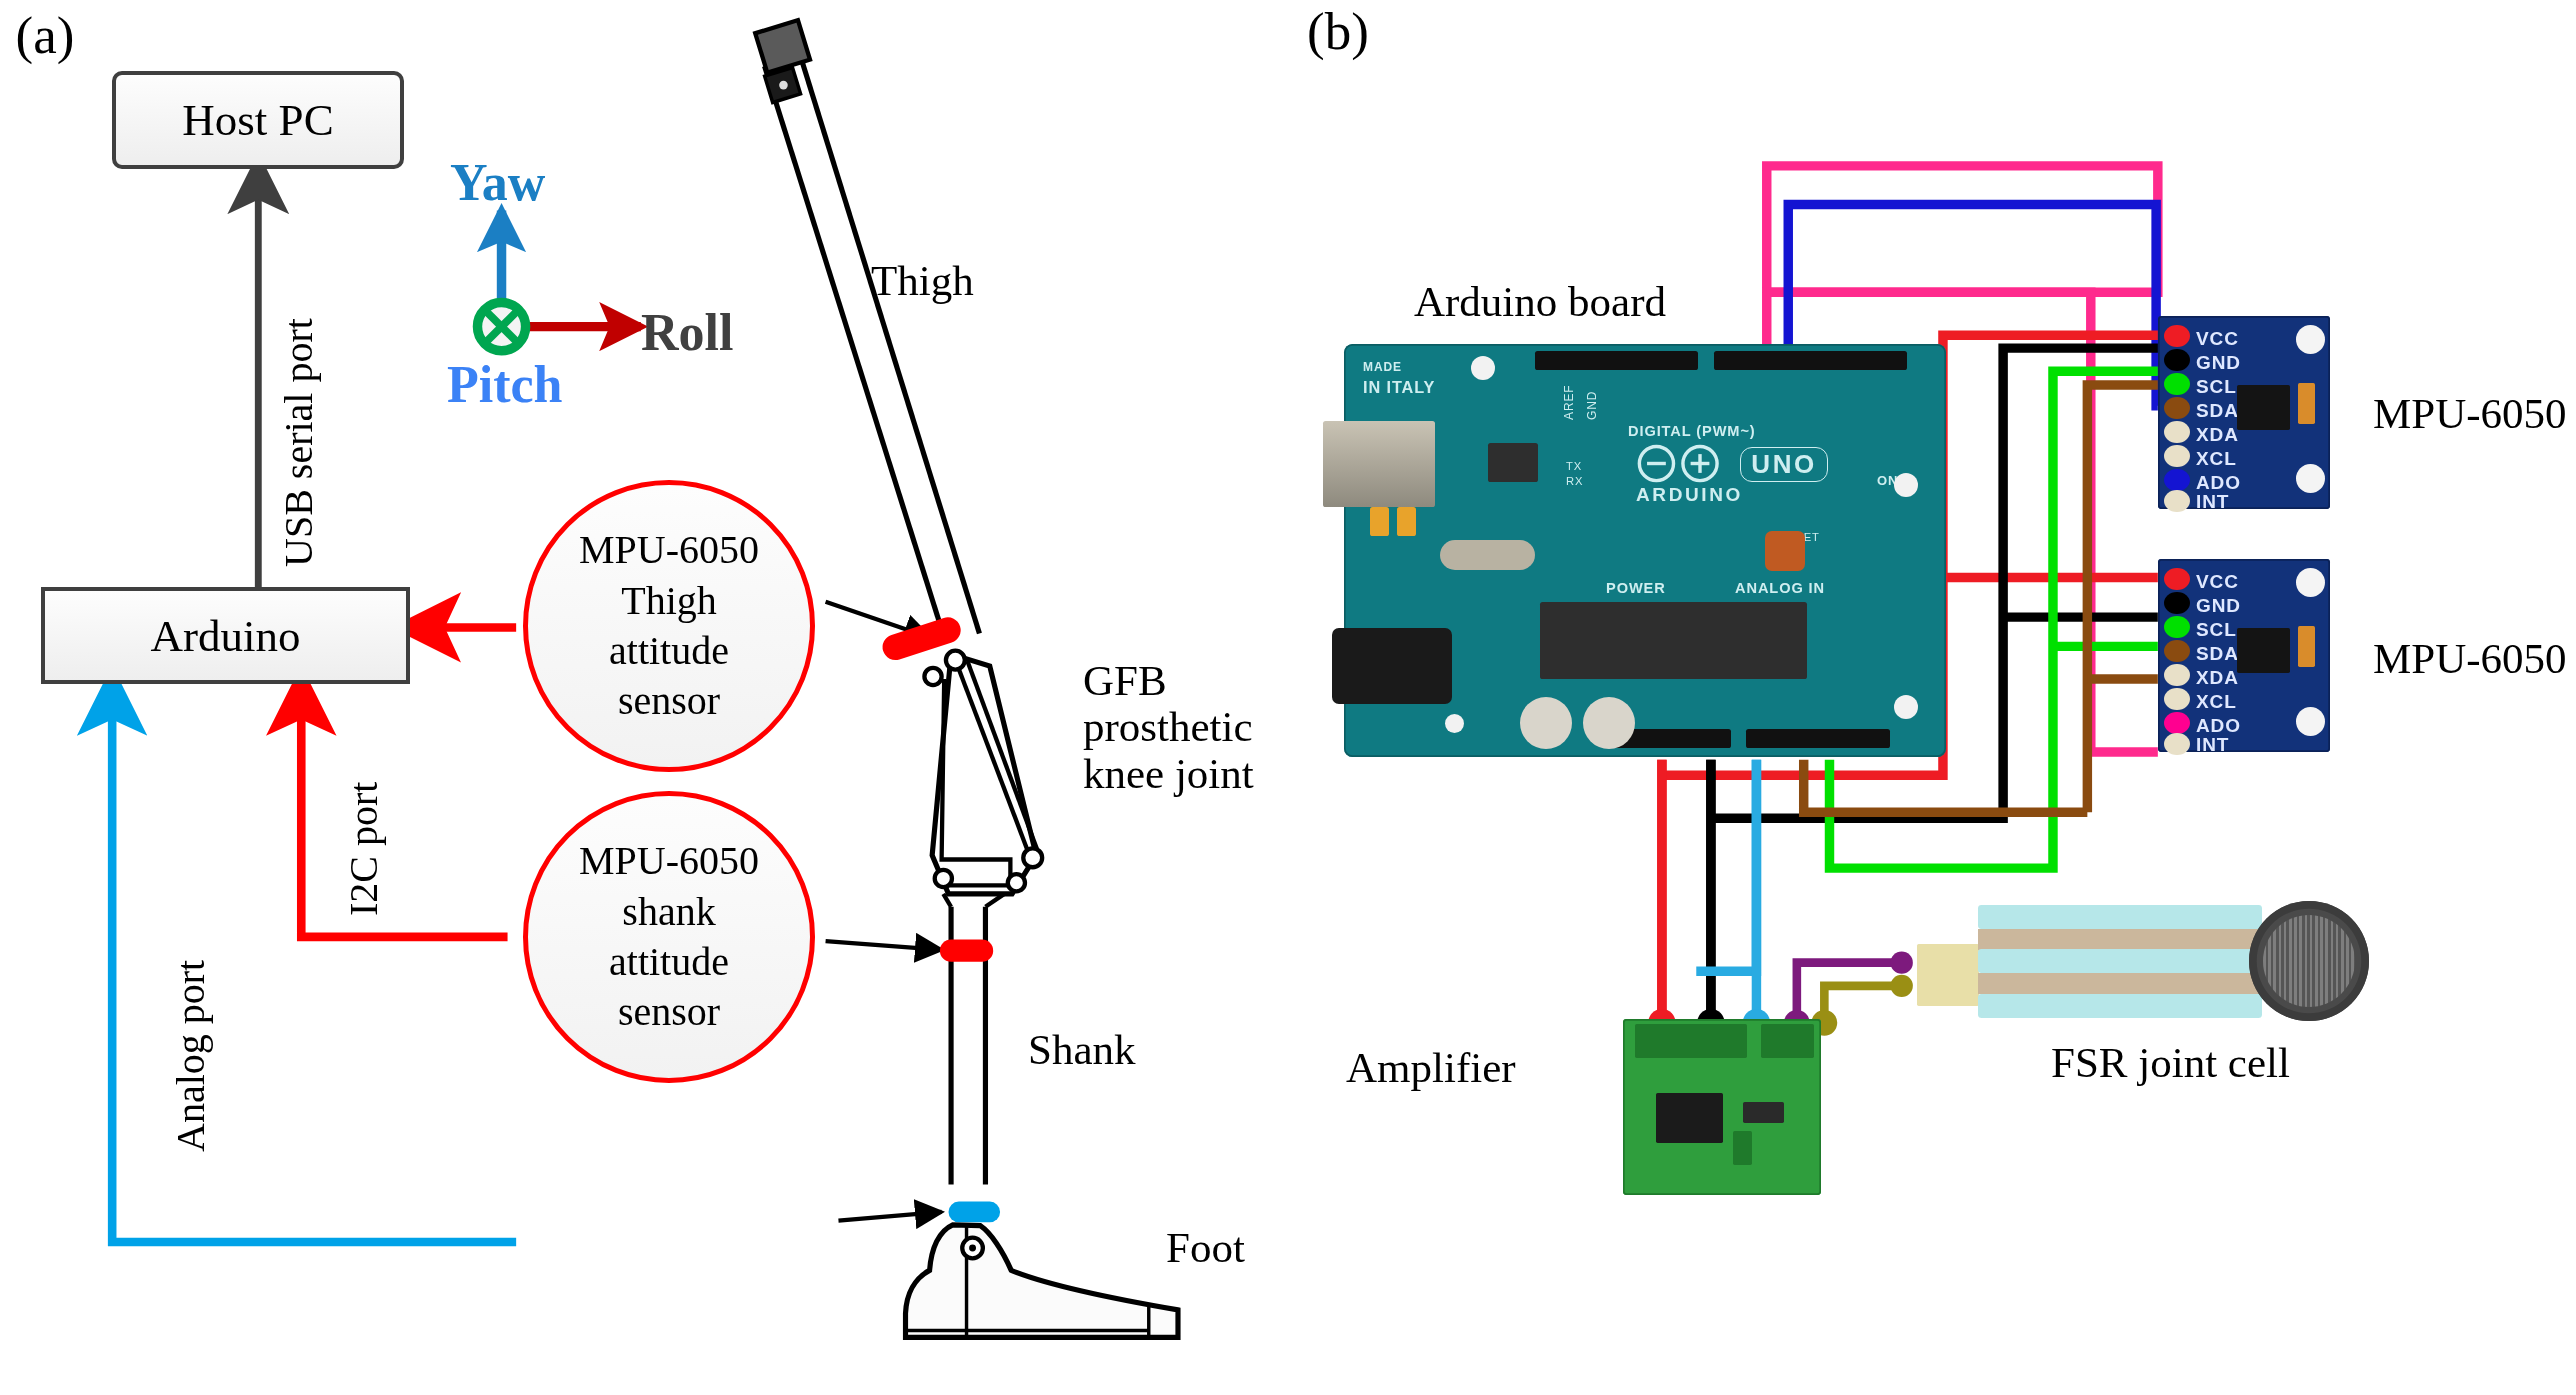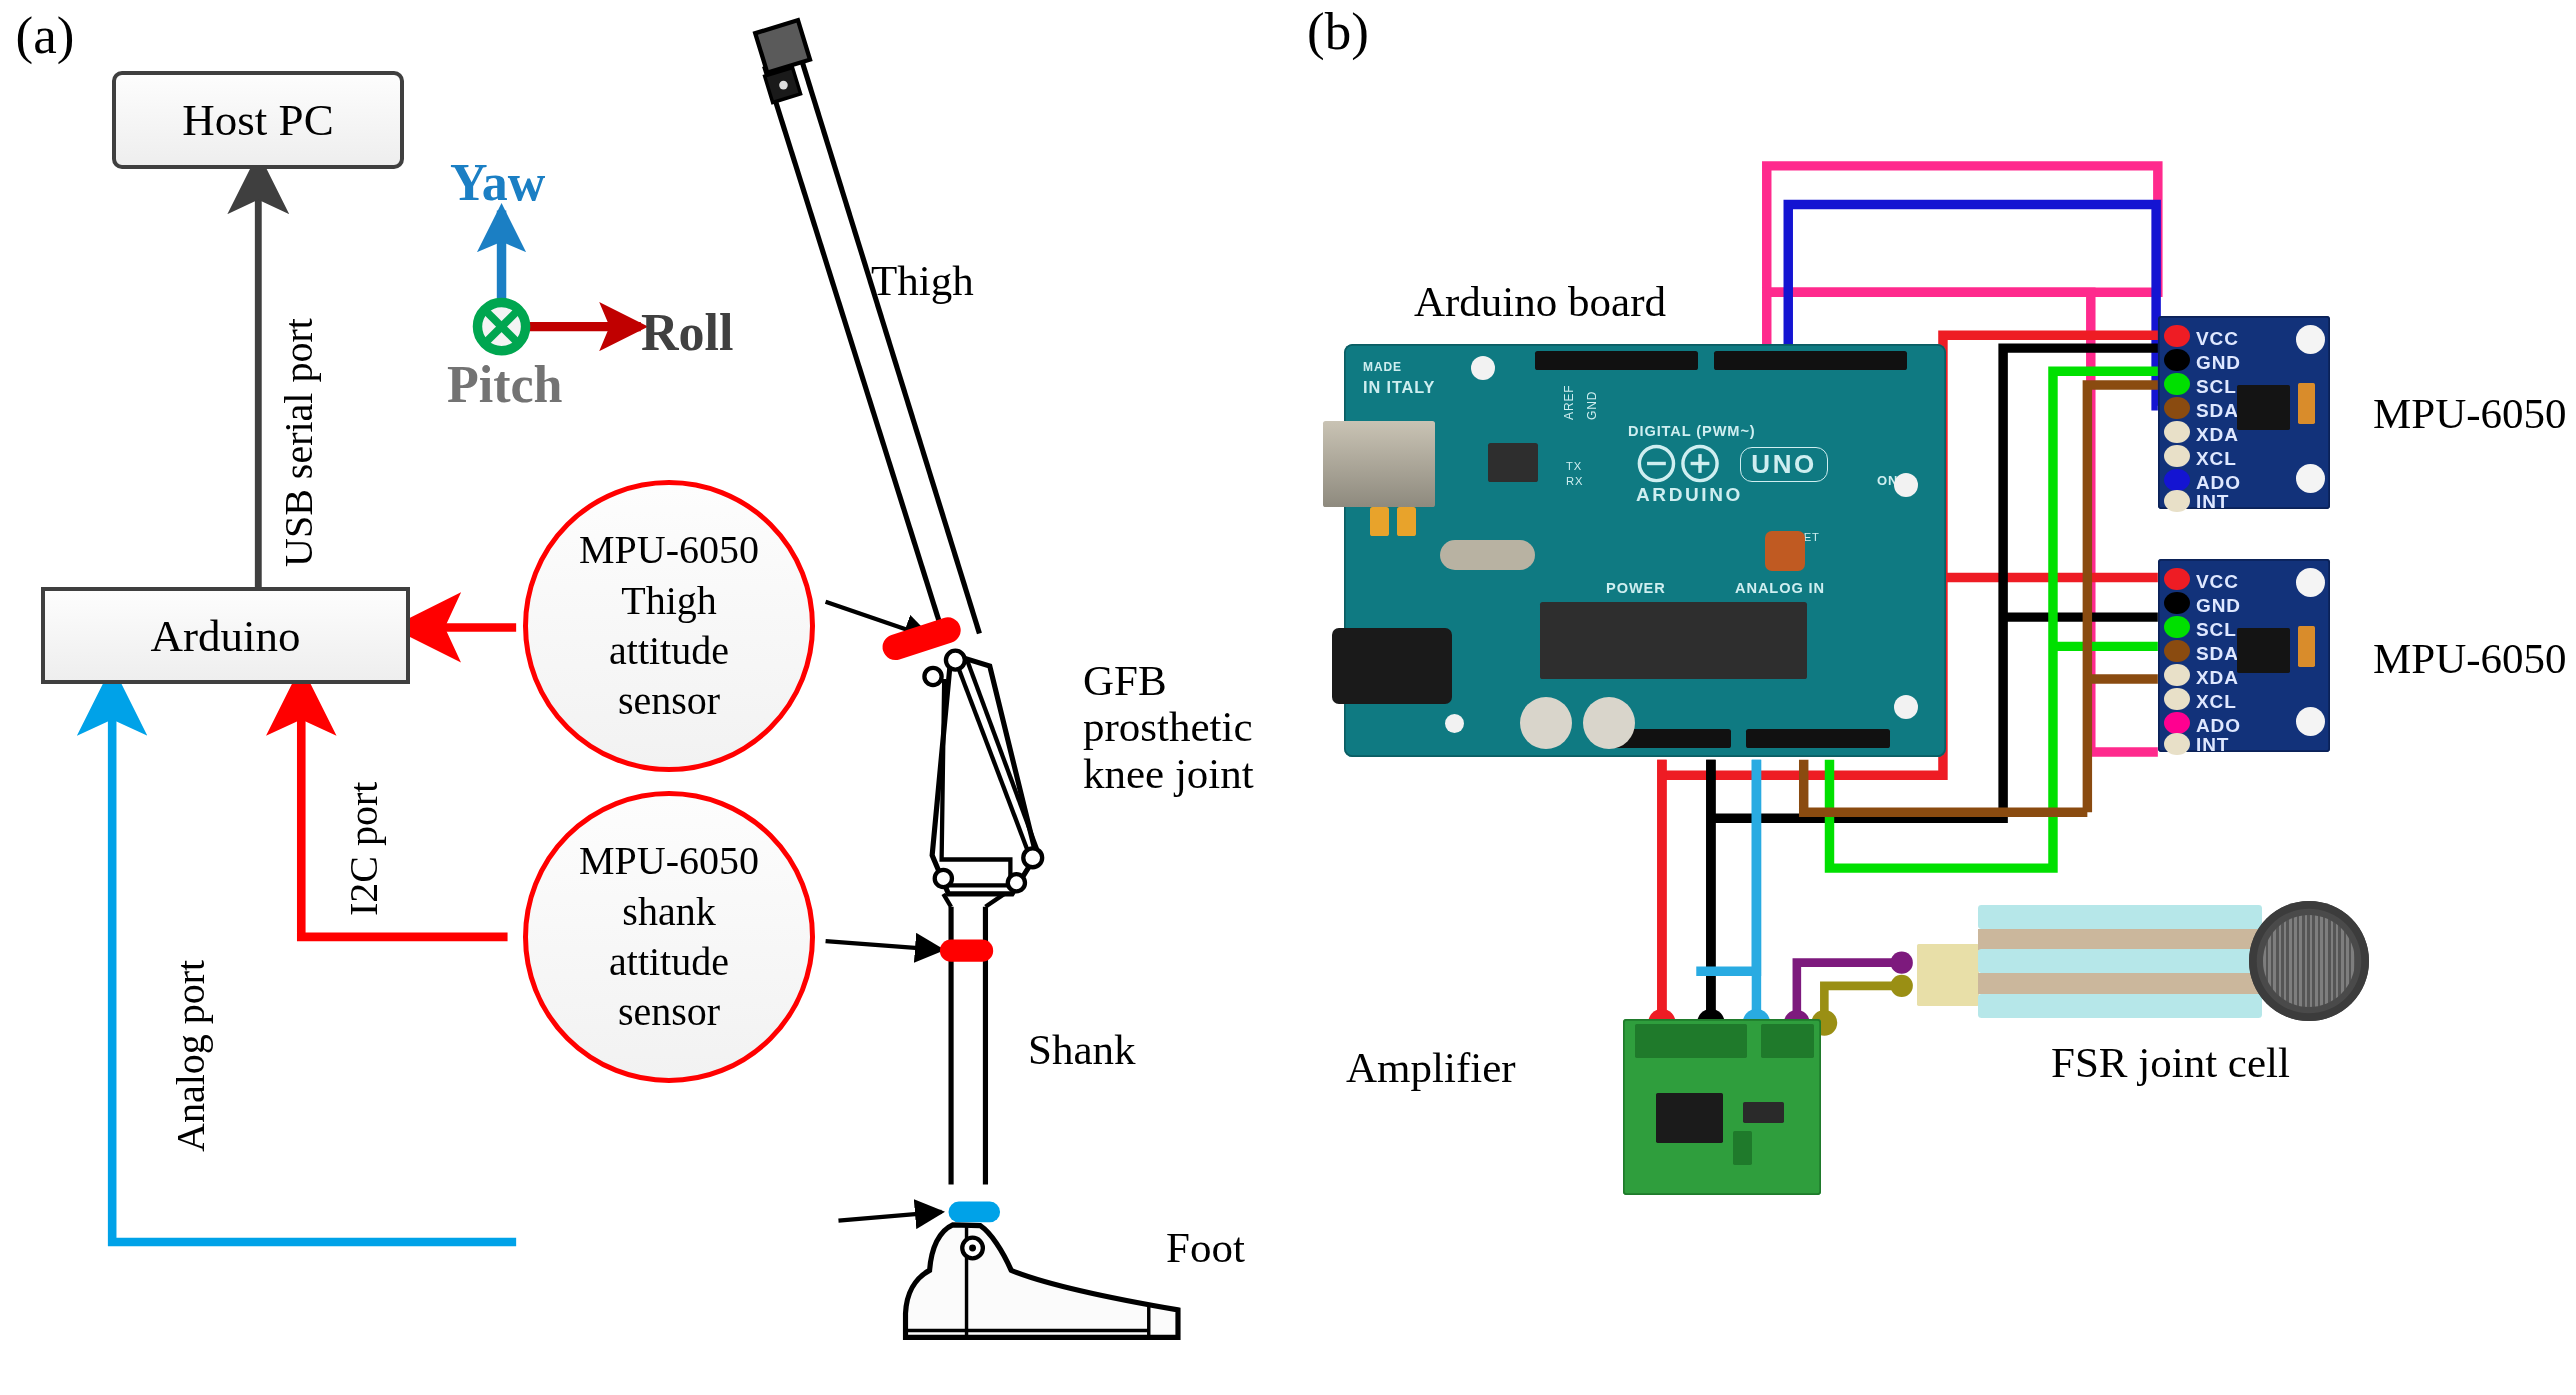--- a/index.html
+++ b/index.html
@@ -175,21 +175,21 @@
   <div class="cbox" style="left:41px;top:587px;width:361px;height:89px;">
     <span class="box-label">Arduino</span>
   </div>
 
   <div class="txt port-label rot" style="left:277px;top:567px;transform:rotate(-90deg);">USB serial port</div>
   <div class="txt port-label rot" style="left:169px;top:1152px;transform:rotate(-90deg);">Analog port</div>
   <div class="txt port-label rot" style="left:342px;top:916px;transform:rotate(-90deg);">I2C port</div>
 
   <div class="txt axis-label" style="left:450px;top:155px;color:#1b7fc4;">Yaw</div>
   <div class="txt axis-label" style="left:641px;top:305px;color:#404040;">Roll</div>
-  <div class="txt axis-label" style="left:447px;top:357px;color:#737373;">Pitch</div>
+  <div class="txt axis-label" style="left:447px;top:357px;color:#3b82f6;">Pitch</div>
 
   <div class="circ red" style="left:523px;top:480px;width:292px;height:292px;">
     <div class="circle-label">
       <div>MPU-6050</div>
       <div>Thigh</div>
       <div>attitude</div>
       <div>sensor</div>
     </div>
   </div>
 

